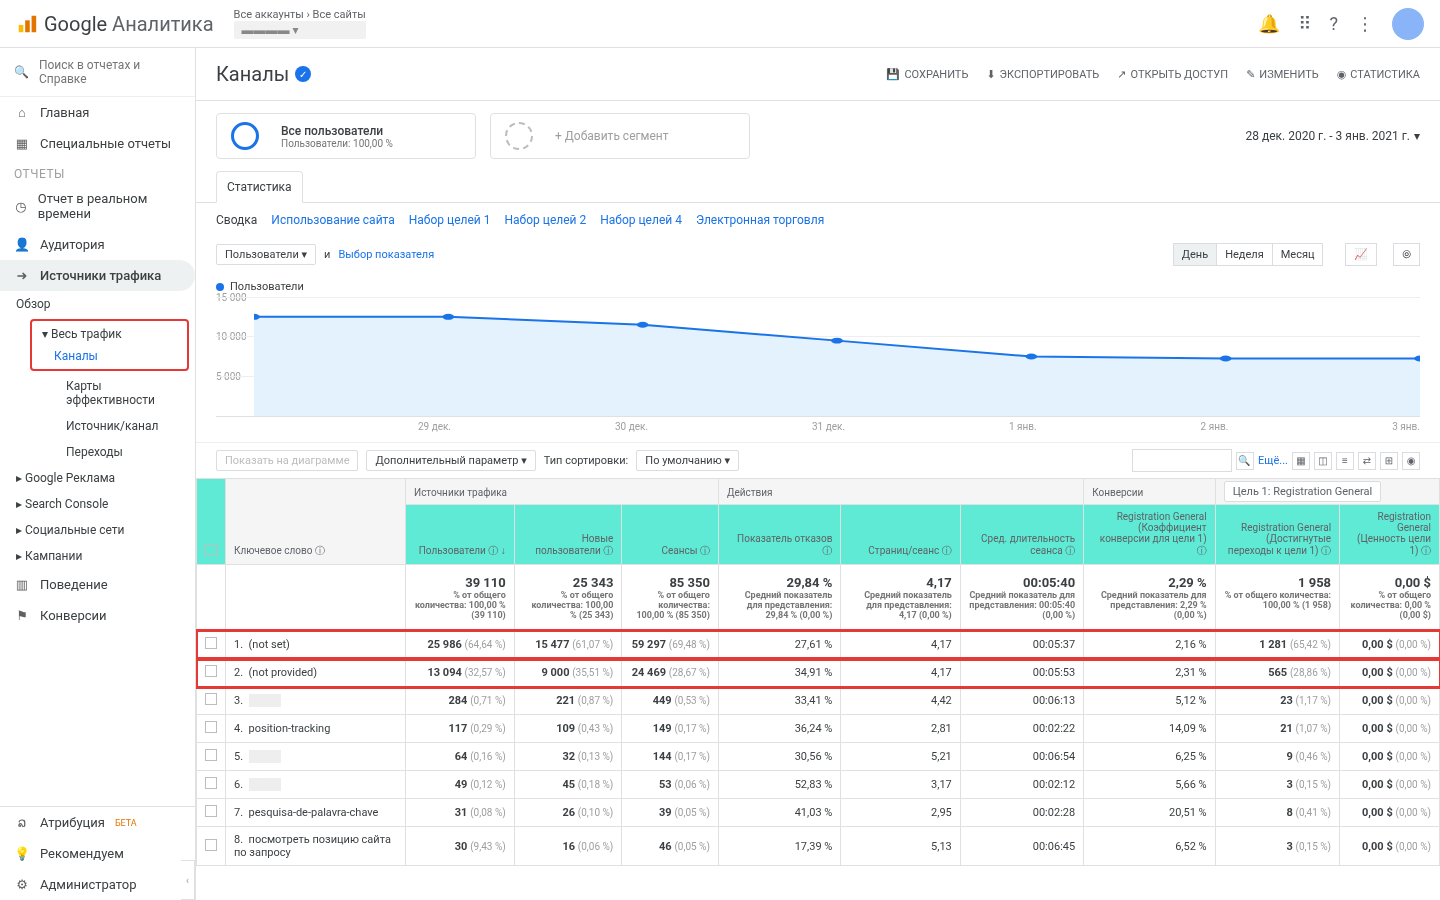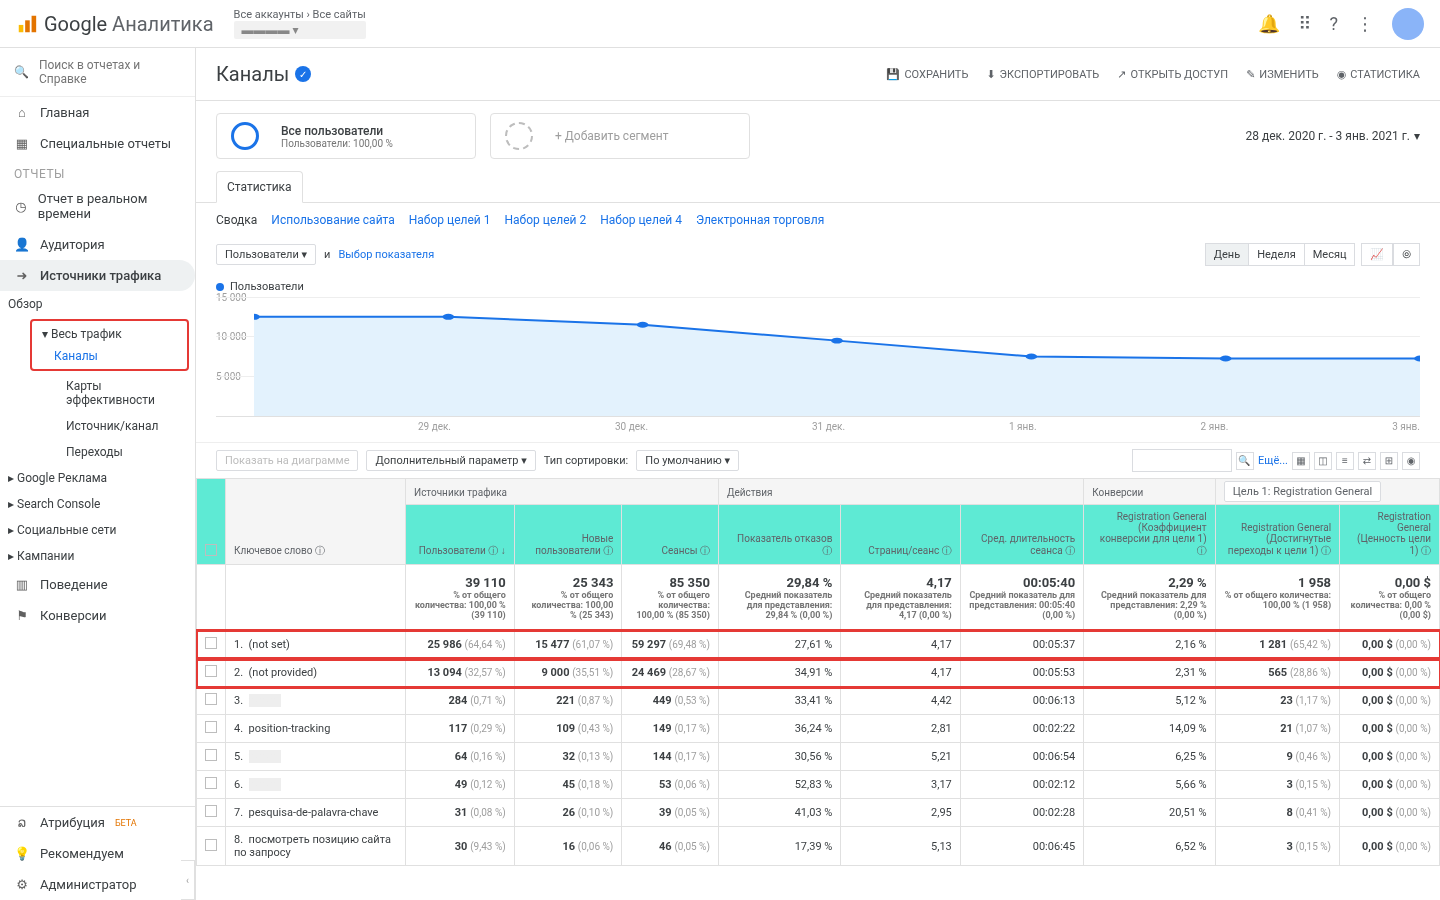--- a/index.html
+++ b/index.html
@@ -15,21 +15,21 @@
 .top-icons span{font-size:18px;cursor:pointer}
 .avatar{width:32px;height:32px;border-radius:50%;background:#8ab4f8}
 .layout{display:flex;height:852px}
 .sidebar{width:196px;border-right:1px solid #e0e0e0;display:flex;flex-direction:column;font-size:13px;color:#3c4043;overflow-y:auto}
 .search-row{display:flex;align-items:center;padding:10px 14px;gap:10px;color:#757575;font-size:12px;border-bottom:1px solid #eee}
 .nav-item{display:flex;align-items:center;gap:10px;padding:8px 14px;cursor:pointer}
 .nav-item .ico{width:16px;text-align:center;color:#616161}
 .nav-section-label{font-size:12px;color:#9e9e9e;padding:8px 14px 2px;text-transform:uppercase;letter-spacing:.5px}
 .nav-item.active{background:#eef1f2;border-radius:0 16px 16px 0;font-weight:500}
 .sub{padding-left:44px;font-size:12px;color:#3c4043}
-.sub-item{padding:6px 8px;cursor:pointer}
+.sub-item{padding:6px 16px;cursor:pointer}
 .highlight-box{border:2px solid #e53935;border-radius:4px;margin:2px 6px 2px 30px;padding:2px 0}
 .highlight-box .hdr{font-size:12px;padding:4px 10px;color:#3c4043}
 .highlight-box .sel{color:#1a73e8;padding:4px 22px;font-size:12px}
 .bottom-nav{margin-top:auto;border-top:1px solid #e0e0e0}
 .main{flex:1;overflow:auto;background:#fff}
 .page-head{display:flex;align-items:center;padding:14px 20px;border-bottom:1px solid #e0e0e0}
 .page-head h1{font-size:20px;font-weight:400;display:flex;align-items:center;gap:6px}
 .page-head .badge{width:16px;height:16px;border-radius:50%;background:#1a73e8;color:#fff;font-size:10px;display:inline-flex;align-items:center;justify-content:center}
 .toolbar{margin-left:auto;display:flex;gap:18px;font-size:11px;color:#5f6368}
 .toolbar .tb{display:flex;align-items:center;gap:4px;cursor:pointer}
@@ -41,21 +41,21 @@
 .seg .t2{font-size:10px;color:#757575}
 .date-range{margin-left:auto;font-size:12px;color:#3c4043;display:flex;align-items:center;gap:4px}
 .tabbar{display:flex;padding:0 20px;border-bottom:1px solid #e0e0e0}
 .tabbar .tab{padding:8px 10px;font-size:12px;color:#1a73e8;cursor:pointer}
 .tabbar .tab.stat{border:1px solid #e0e0e0;border-bottom:1px solid #fff;border-radius:4px 4px 0 0;background:#fff;color:#3c4043;margin-bottom:-1px}
 .subtabs{display:flex;gap:14px;padding:10px 20px;font-size:12px}
 .subtabs span{color:#1a73e8;cursor:pointer}
 .subtabs span.cur{color:#3c4043}
 .chart-controls{display:flex;align-items:center;padding:6px 20px;gap:8px;font-size:11px}
 .dd{border:1px solid #dadce0;padding:3px 8px;border-radius:2px;background:#fff;font-size:11px;cursor:pointer}
-.chart-controls .right{margin-left:auto;display:flex;gap:0}
+.chart-controls .right{margin-left:auto;display:flex;gap:16px}
 .pill{border:1px solid #dadce0;padding:4px 8px;font-size:11px;cursor:pointer}
 .pill.active{background:#eef1f2}
 .pill-grp{display:flex}
 .pill-grp .pill:not(:last-child){border-right:none}
 .chart-area{padding:4px 20px 10px}
 .chart-title{font-size:11px;color:#3c4043;margin:4px 0;display:flex;align-items:center;gap:6px}
 .chart-title::before{content:"";width:8px;height:8px;border-radius:50%;background:#1a73e8;display:inline-block}
 .chart{position:relative;height:120px;border-bottom:1px solid #e0e0e0}
 .chart .grid{position:absolute;left:0;right:0;height:1px;background:#eee}
 .chart .ylab{position:absolute;left:0;font-size:10px;color:#9e9e9e;transform:translateY(-50%)}

